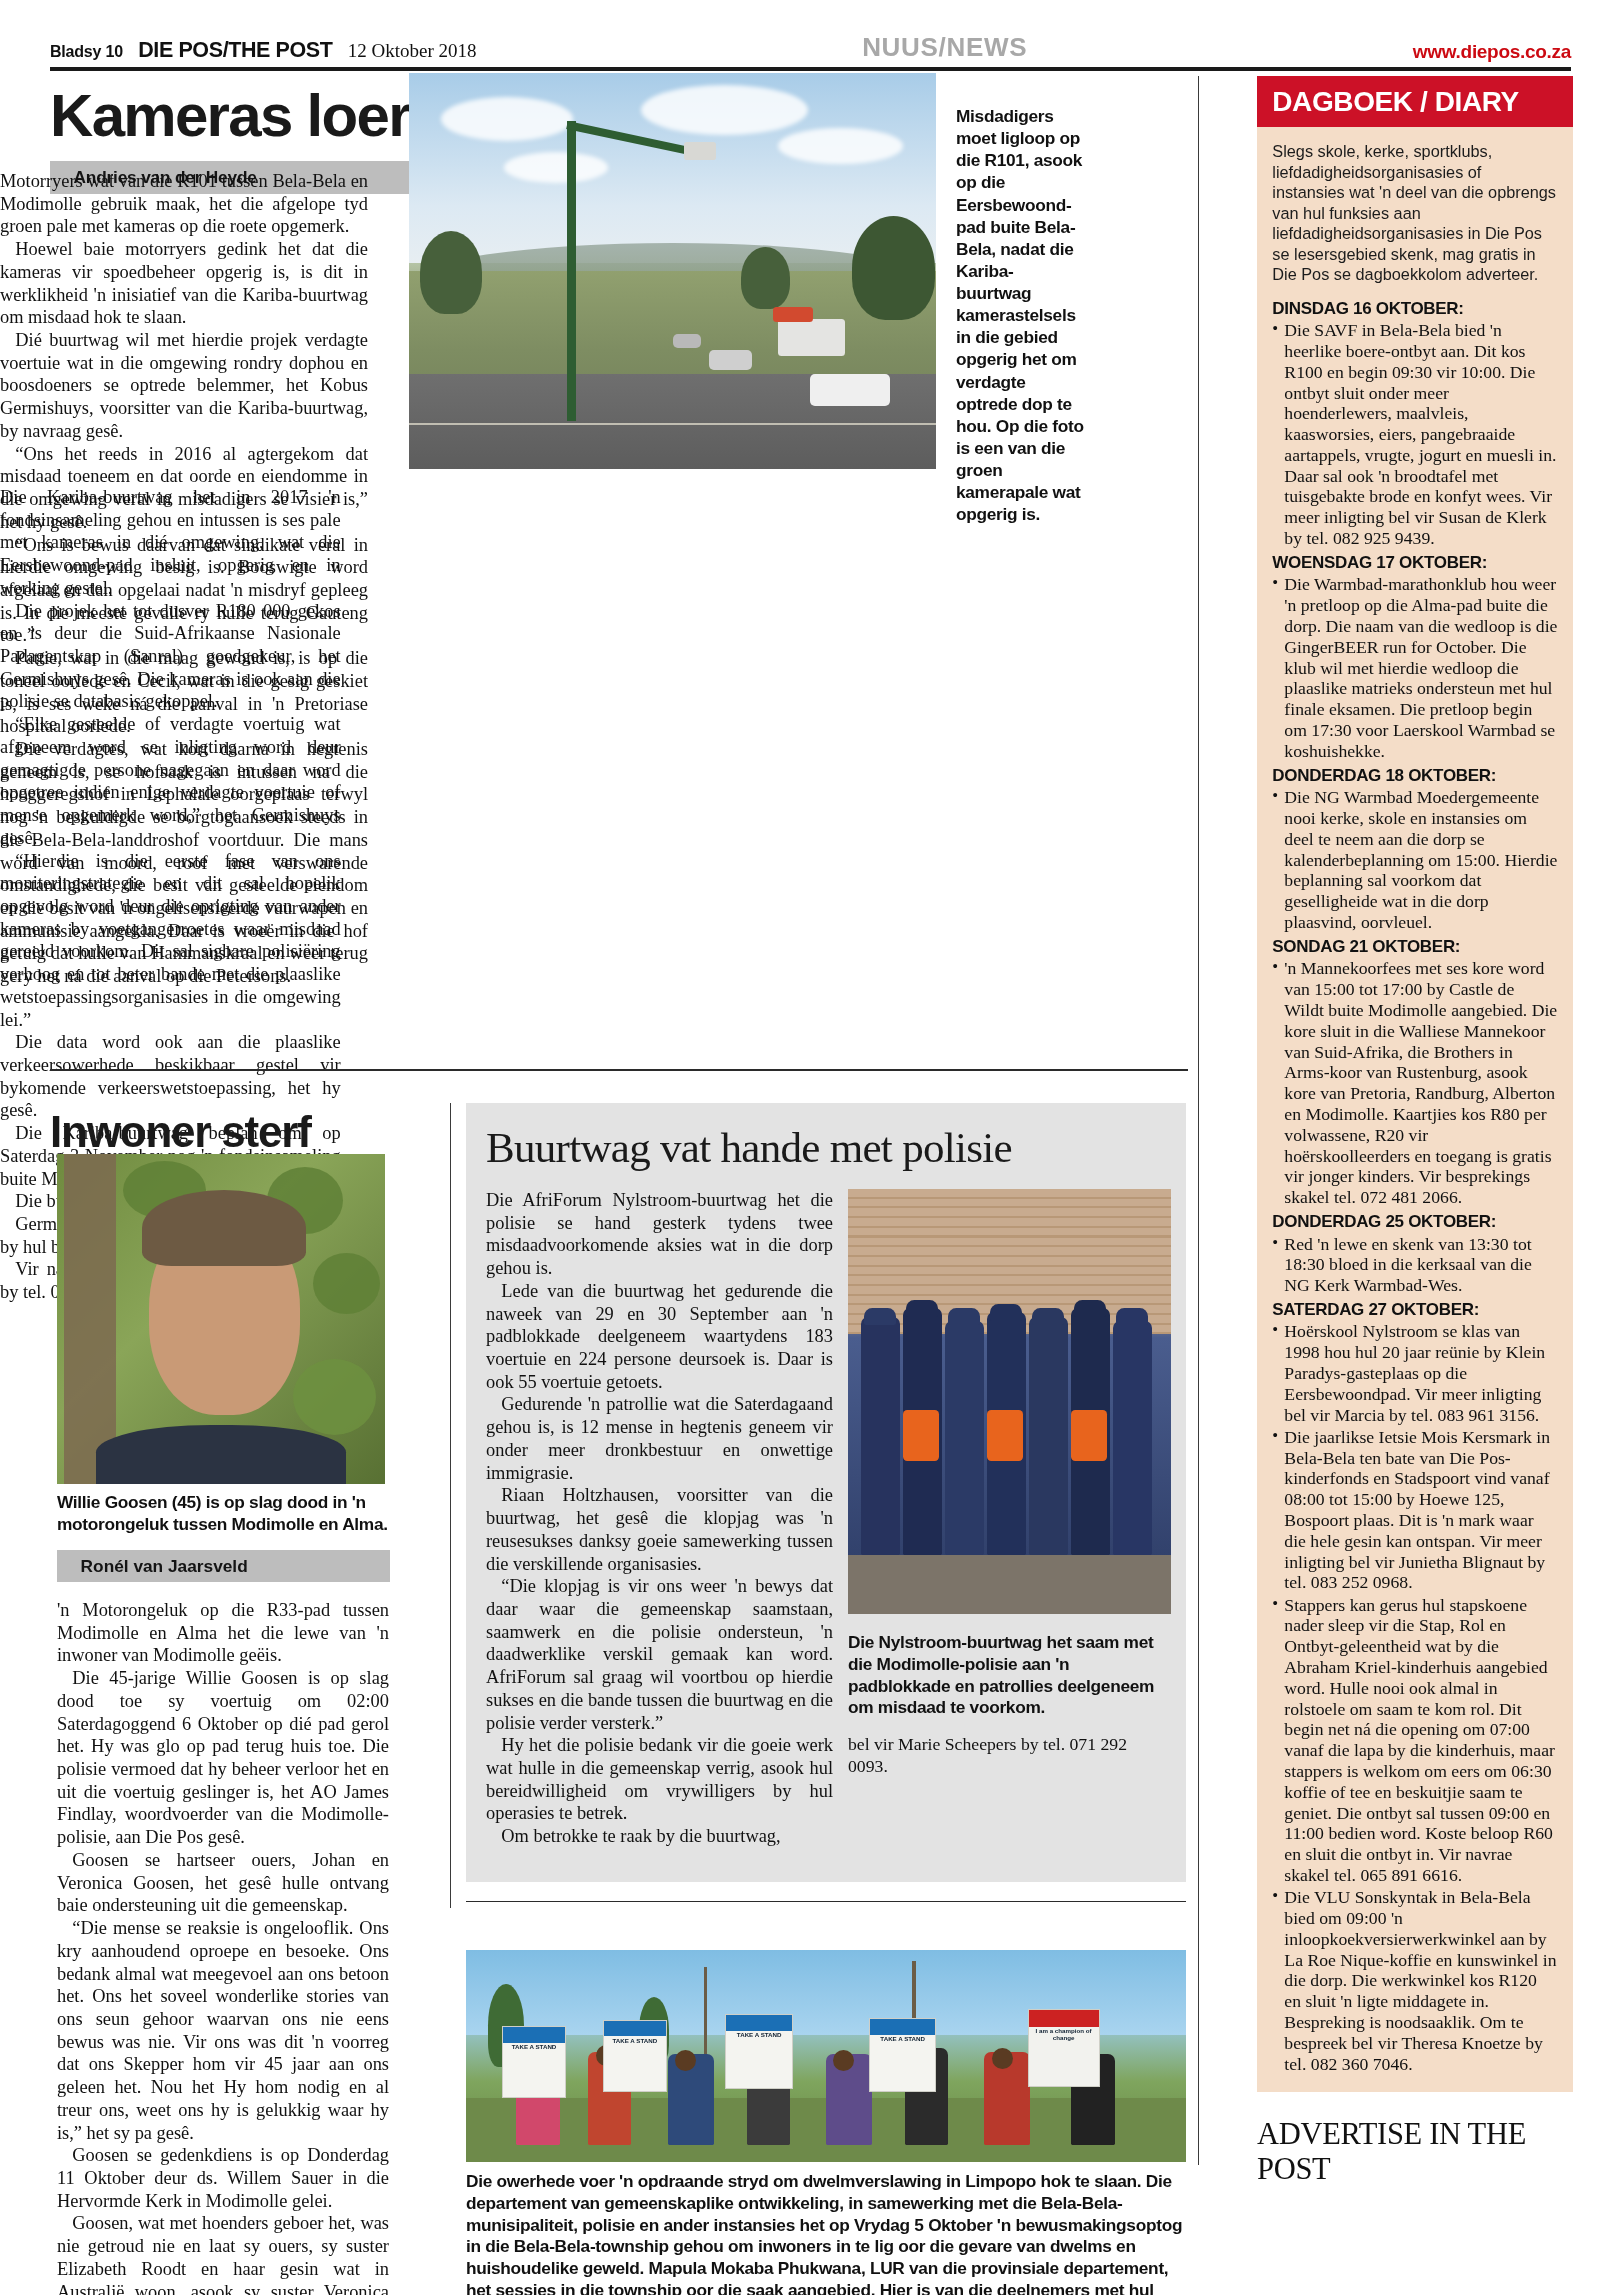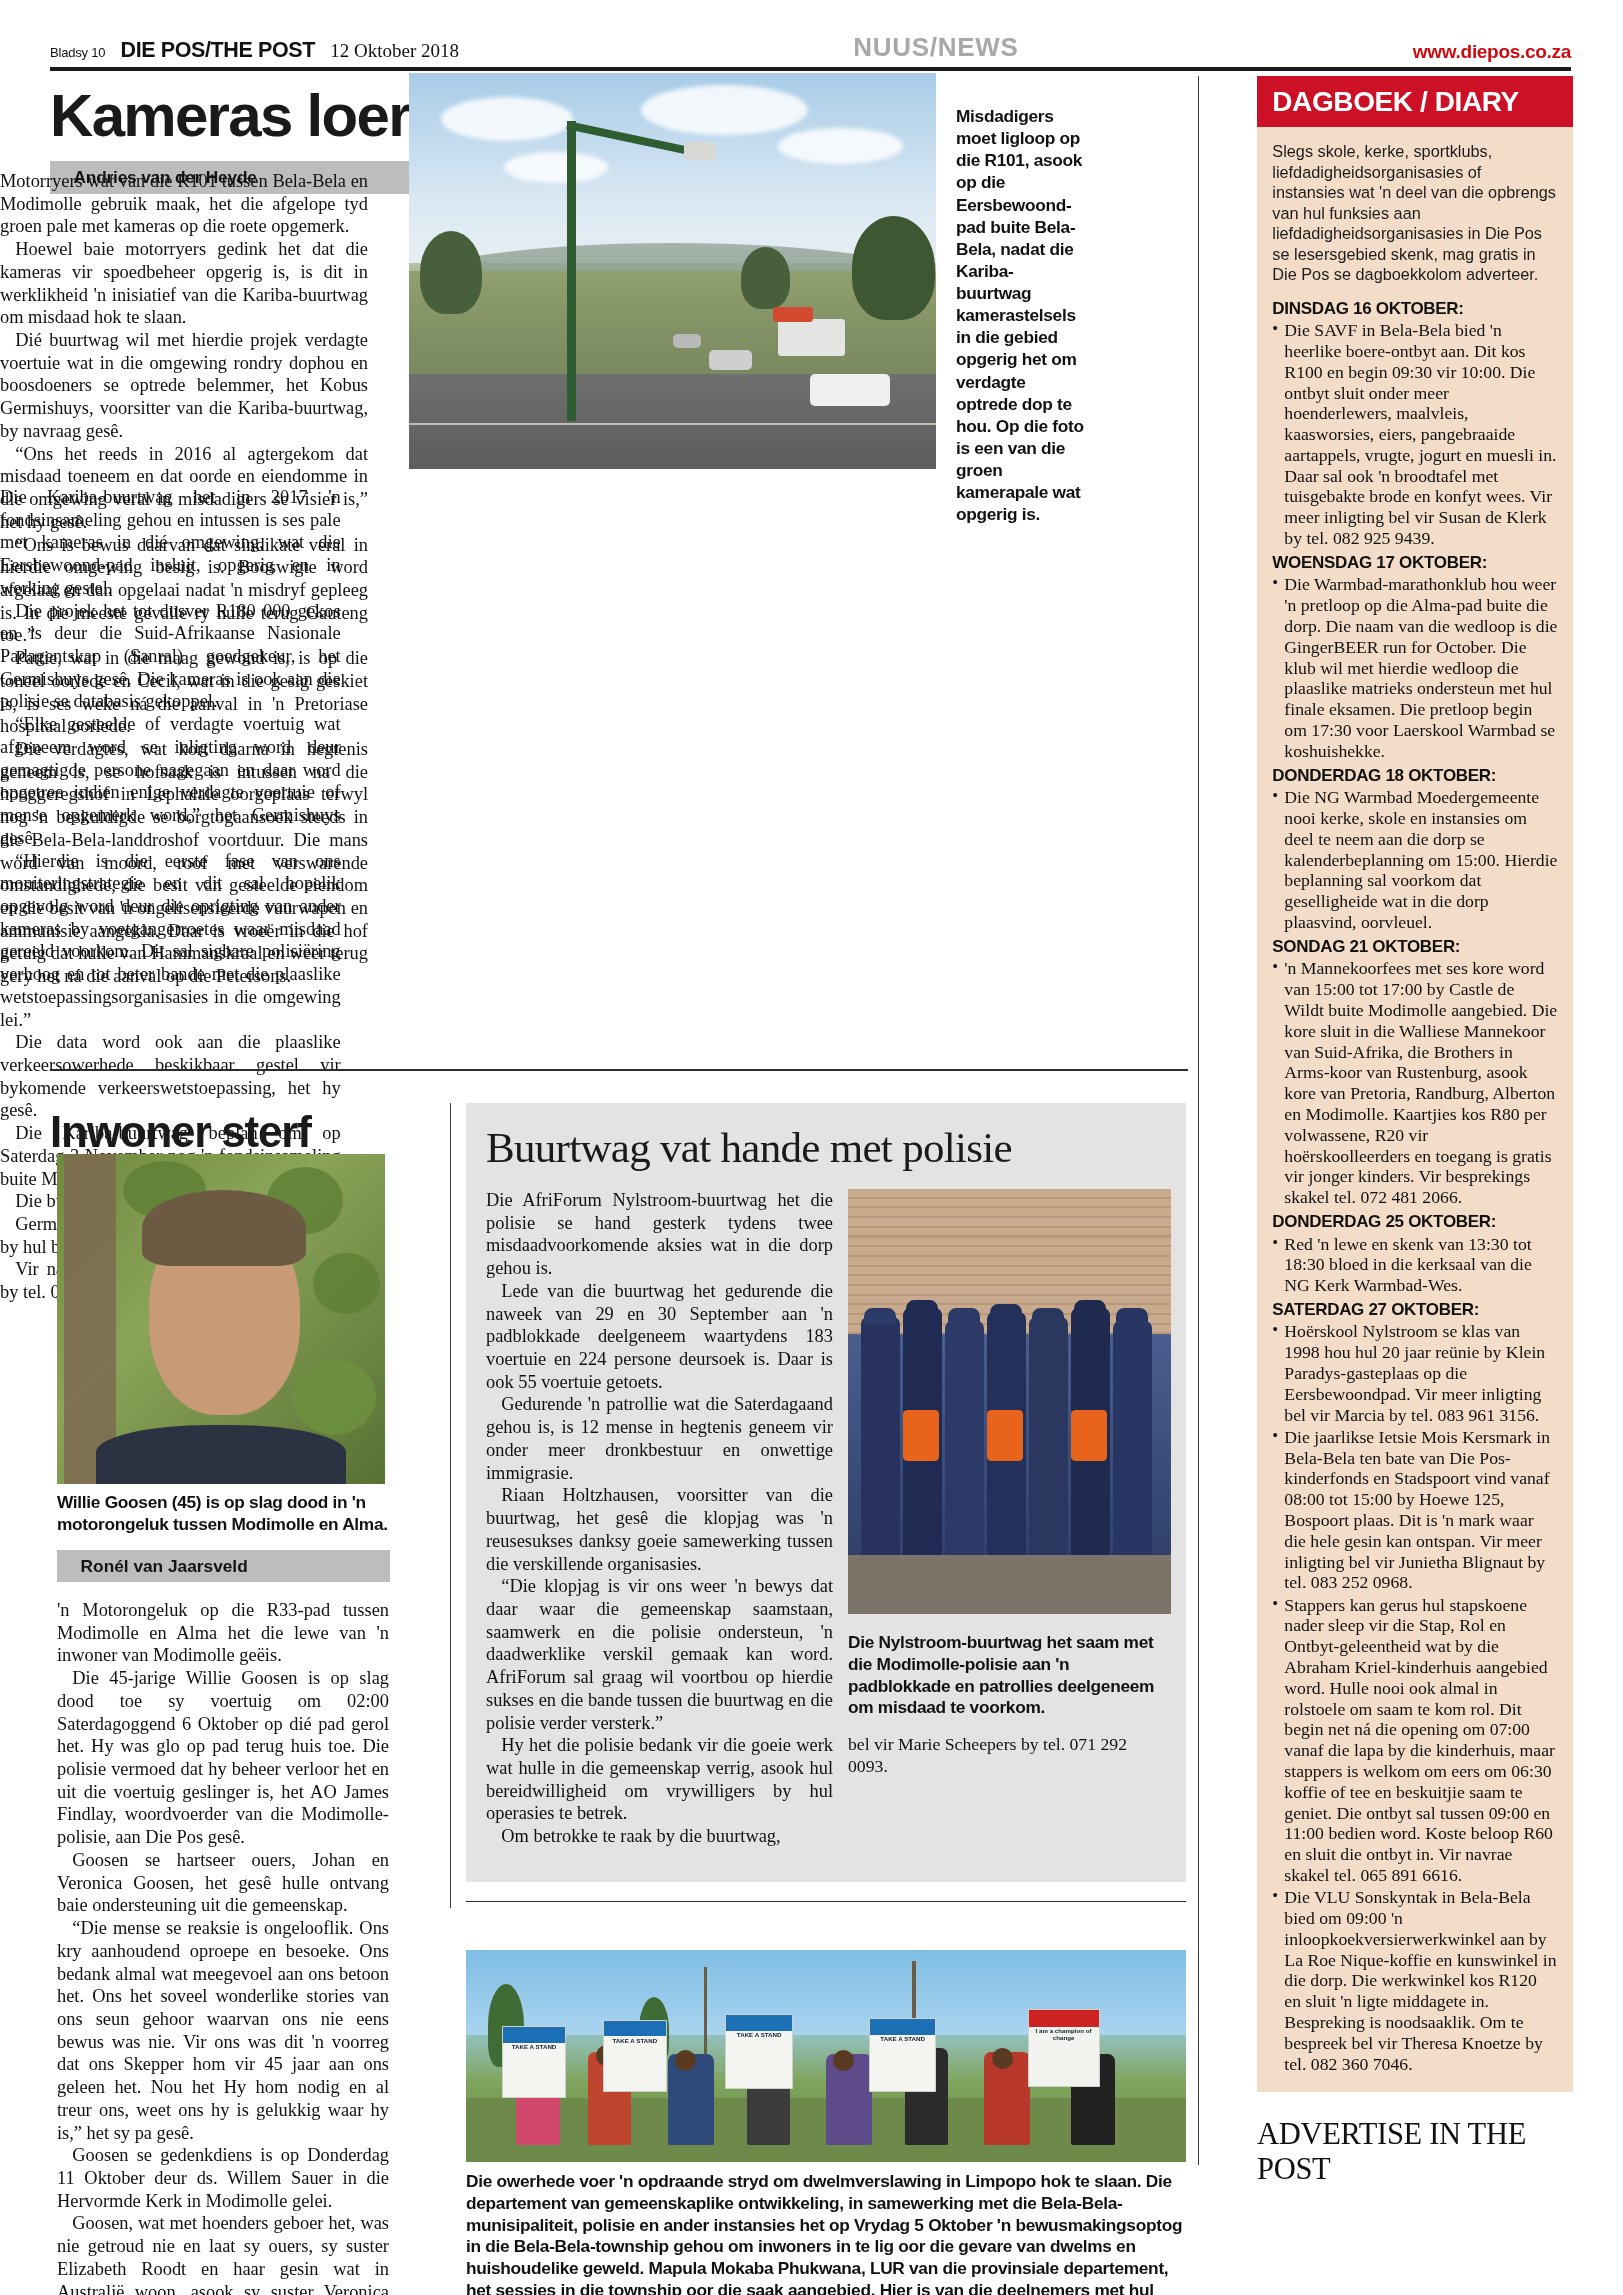--- a/index.html
+++ b/index.html
@@ -13,21 +13,21 @@
     overflow:hidden;
   }
   .page { position:absolute; inset:0; padding:0; }
 
   
   .masthead {
     position:absolute; left:50px; top:23.6px; width:1521px; height:39px;
     display:flex; align-items:flex-end;
   }
   .mh-left { display:flex; align-items:baseline; gap:15.3px; white-space:nowrap; }
-  .mh-page { font-family:"Liberation Sans", sans-serif; font-weight:normal; font-size:13px; letter-spacing:-0.2px; }
+  .mh-page { font-family:"Liberation Sans", sans-serif; font-weight:bold; font-size:16px; letter-spacing:-0.2px; }
   .mh-title { font-family:"Liberation Sans", sans-serif; font-weight:bold; font-size:21.5px; letter-spacing:-0.4px; }
   .mh-date { font-family:"Liberation Serif", serif; font-size:19px; }
   .mh-center {
     flex:1; text-align:center;
     font-family:"Liberation Sans", sans-serif; font-weight:bold;
     font-size:26px; color:#a8a8a8; letter-spacing:0.7px;
   }
   .mh-right {
     font-family:"Liberation Sans", sans-serif; font-weight:bold; font-size:19px;
     color:#cc0a12; letter-spacing:-0.3px; white-space:nowrap;

